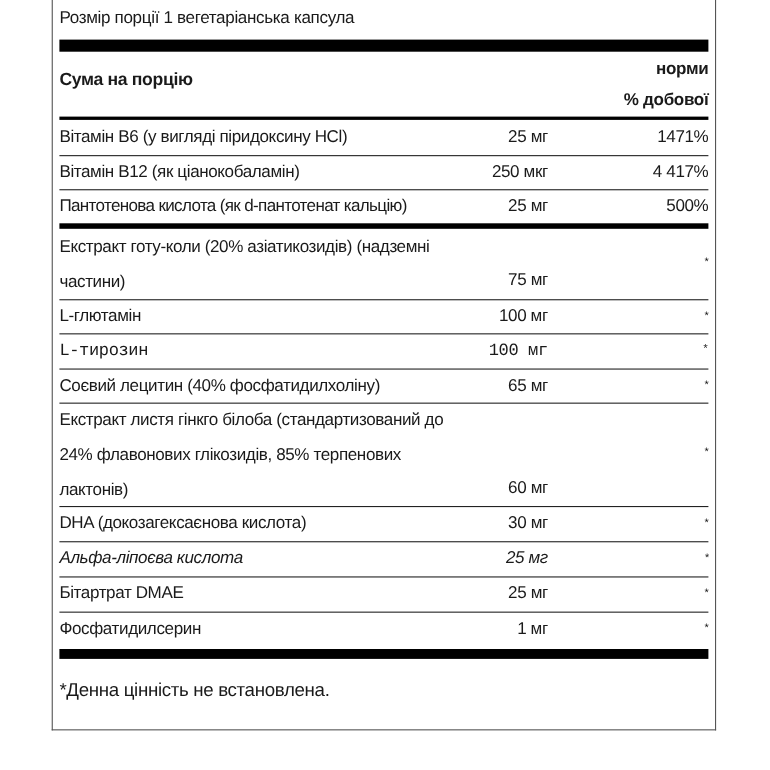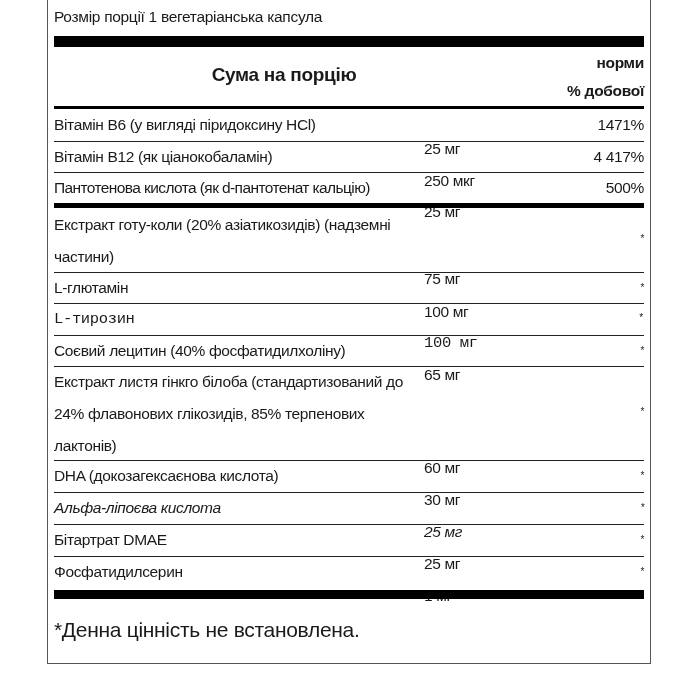--- a/index.html
+++ b/index.html
@@ -4,32 +4,32 @@
 <style>
   html, body { margin: 0; padding: 0; background: #ffffff; }
   body { width: 700px; height: 700px; position: relative; overflow: hidden;
          font-family: "Liberation Sans", "DejaVu Sans", sans-serif; color: #1a1a1a; }
   .panel { position: absolute; left: 47px; top: -2px; width: 602px; height: 665px;
            border: 1px solid #555; border-top: none; box-sizing: content-box; }
   .inner { position: absolute; left: 6px; right: 6px; top: 0; }
   .serving { position: absolute; top: 10px; left: 0; font-size: 15.5px; letter-spacing: -0.3px; }
   .bar-thick { position: absolute; left: 0; right: 0; background: #000; }
   .hdr { position: absolute; top: 51px; left: 0; right: 0; height: 56px; }
-  .hdr-amount { position: absolute; left: 0; width: 460px; top: 15px; text-align: center;
-                font-weight: bold; font-size: 19px; letter-spacing: -0.3px; }
+  .hdr-amount { position: absolute; left: 0; width: 460px; top: 15px; 
+                font-weight: bold; font-size: 16px; letter-spacing: -0.3px; }
   .hdr-dv { position: absolute; right: 0; top: 0; text-align: right; font-weight: bold;
             font-size: 15.5px; line-height: 28px; letter-spacing: -0.3px; }
   .line { position: absolute; left: 0; right: 0; height: 1px; background: #222; }
   .line2 { height: 3px; background: #000; }
   .row { position: absolute; left: 0; right: 0; font-size: 15.5px; letter-spacing: -0.35px; }
   .row .name { position: absolute; left: 0; width: 440px; line-height: 32px; }
-  .row .amt { position: absolute; left: 370px; width: 74px; line-height: 32px; margin-top: 24px; }
+  .row .amt { position: absolute; left: 370px; width: 74px; text-align: right; line-height: 32px; }
   .row .dv { position: absolute; right: 0; text-align: left; line-height: 32px; }
   .row .star { font-size: 10px; }
-  .footnote { position: absolute; top: 620px; left: 0; font-size: 21px; letter-spacing: -0.3px; }
+  .footnote { position: absolute; top: 620px; left: 0; font-size: 17px; letter-spacing: -0.3px; }
 </style>
 </head>
 <body>
 
 <div class="panel">
   <div class="inner">
     <div class="serving">Розмір порції 1 вегетаріанська капсула</div>
     <div class="bar-thick" style="top:38px;height:11px;"></div>
 
     <div class="hdr">

